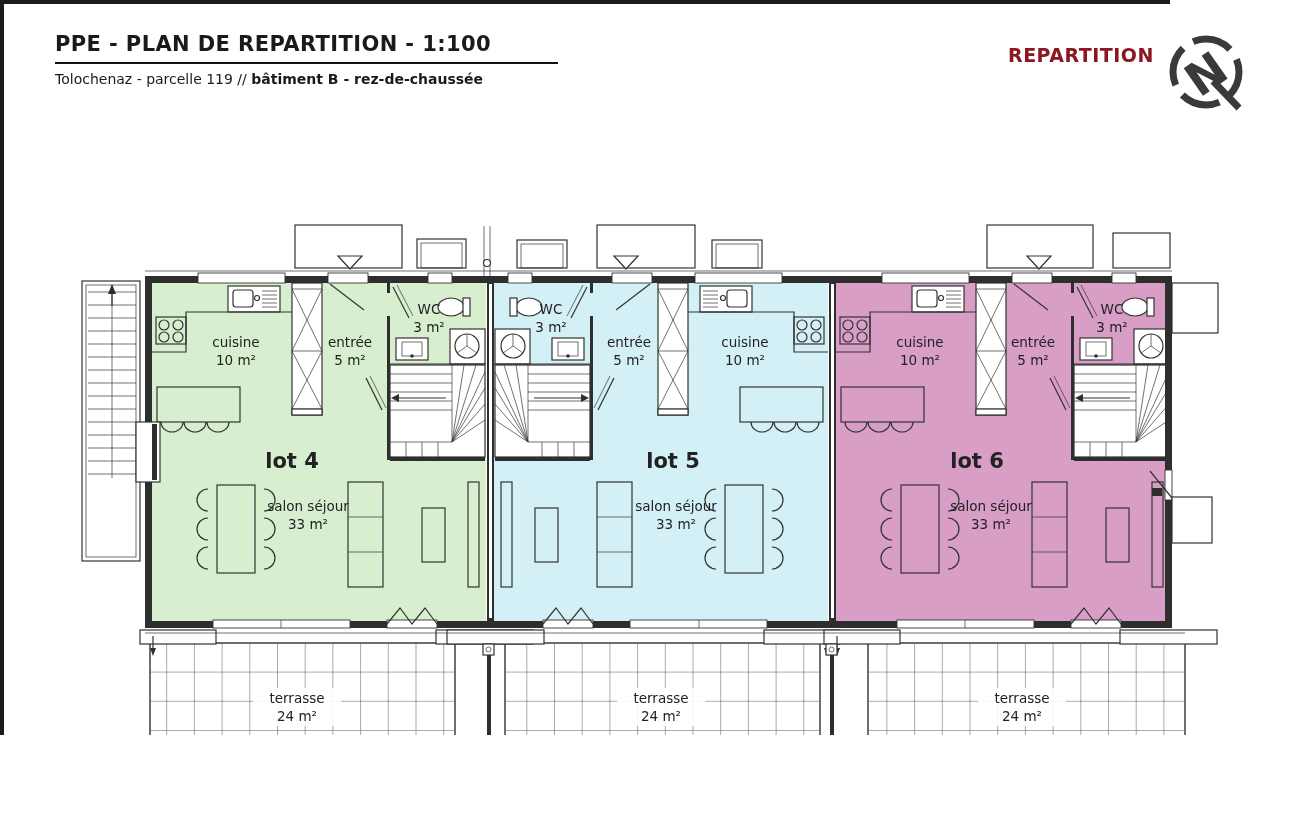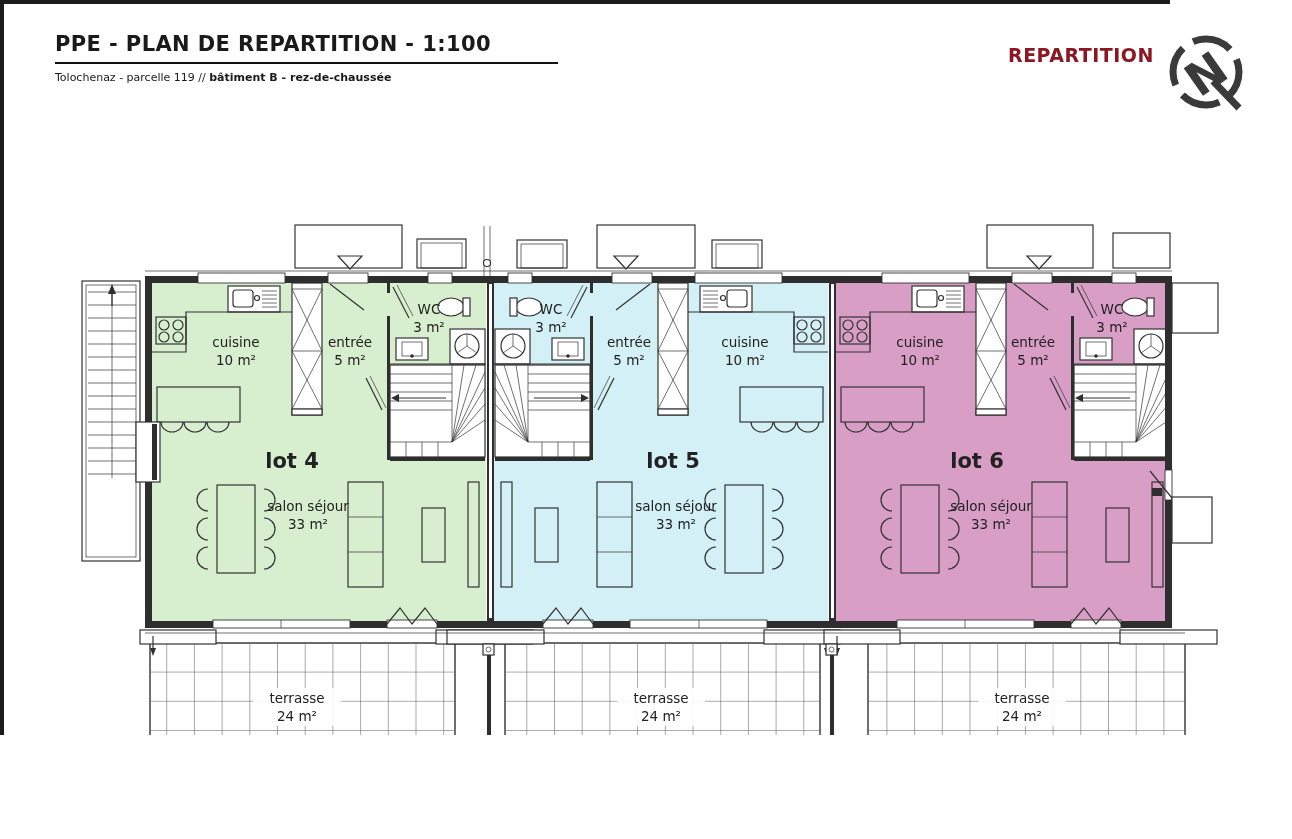--- a/index.html
+++ b/index.html
@@ -3,21 +3,21 @@
 <meta charset="utf-8">
 <style>
   html,body{margin:0;padding:0;background:#fff;}
   #page{position:relative;width:1292px;height:735px;background:#fff;overflow:hidden;
         font-family:"DejaVu Sans", sans-serif;color:#1a1a1a;}
   .border-top{position:absolute;left:0;top:0;width:1170px;height:4px;background:#1c1c1c;}
   .border-left{position:absolute;left:0;top:0;width:4px;height:839px;background:#1c1c1c;}
   .header{position:absolute;left:55px;top:32px;}
   .title{font-size:21px;font-weight:bold;letter-spacing:.4px;border-bottom:2px solid #111;
          padding-bottom:6px;width:503px;white-space:nowrap;}
-  .subtitle{margin-top:7px;font-size:11px;}
+  .subtitle{margin-top:7px;font-size:14px;}
   .subtitle b{font-weight:bold;}
   .status{position:absolute;left:1008px;top:44px;font-size:19px;font-weight:bold;
           letter-spacing:.5px;color:#8c1722;}
   svg text{font-family:"DejaVu Sans", sans-serif;}
   .ln{fill:none;stroke:#333;stroke-width:1.2px;}
   .lt{fill:none;stroke:#333;stroke-width:0.7px;}
   .wht{fill:#fff;stroke:#333;stroke-width:1.2px;}
   .op{fill:#fff;stroke:#333;stroke-width:0.9px;}
   .blk{fill:#2e2e2e;stroke:none;}
   .room{font-size:13.5px;fill:#222;text-anchor:middle;}

